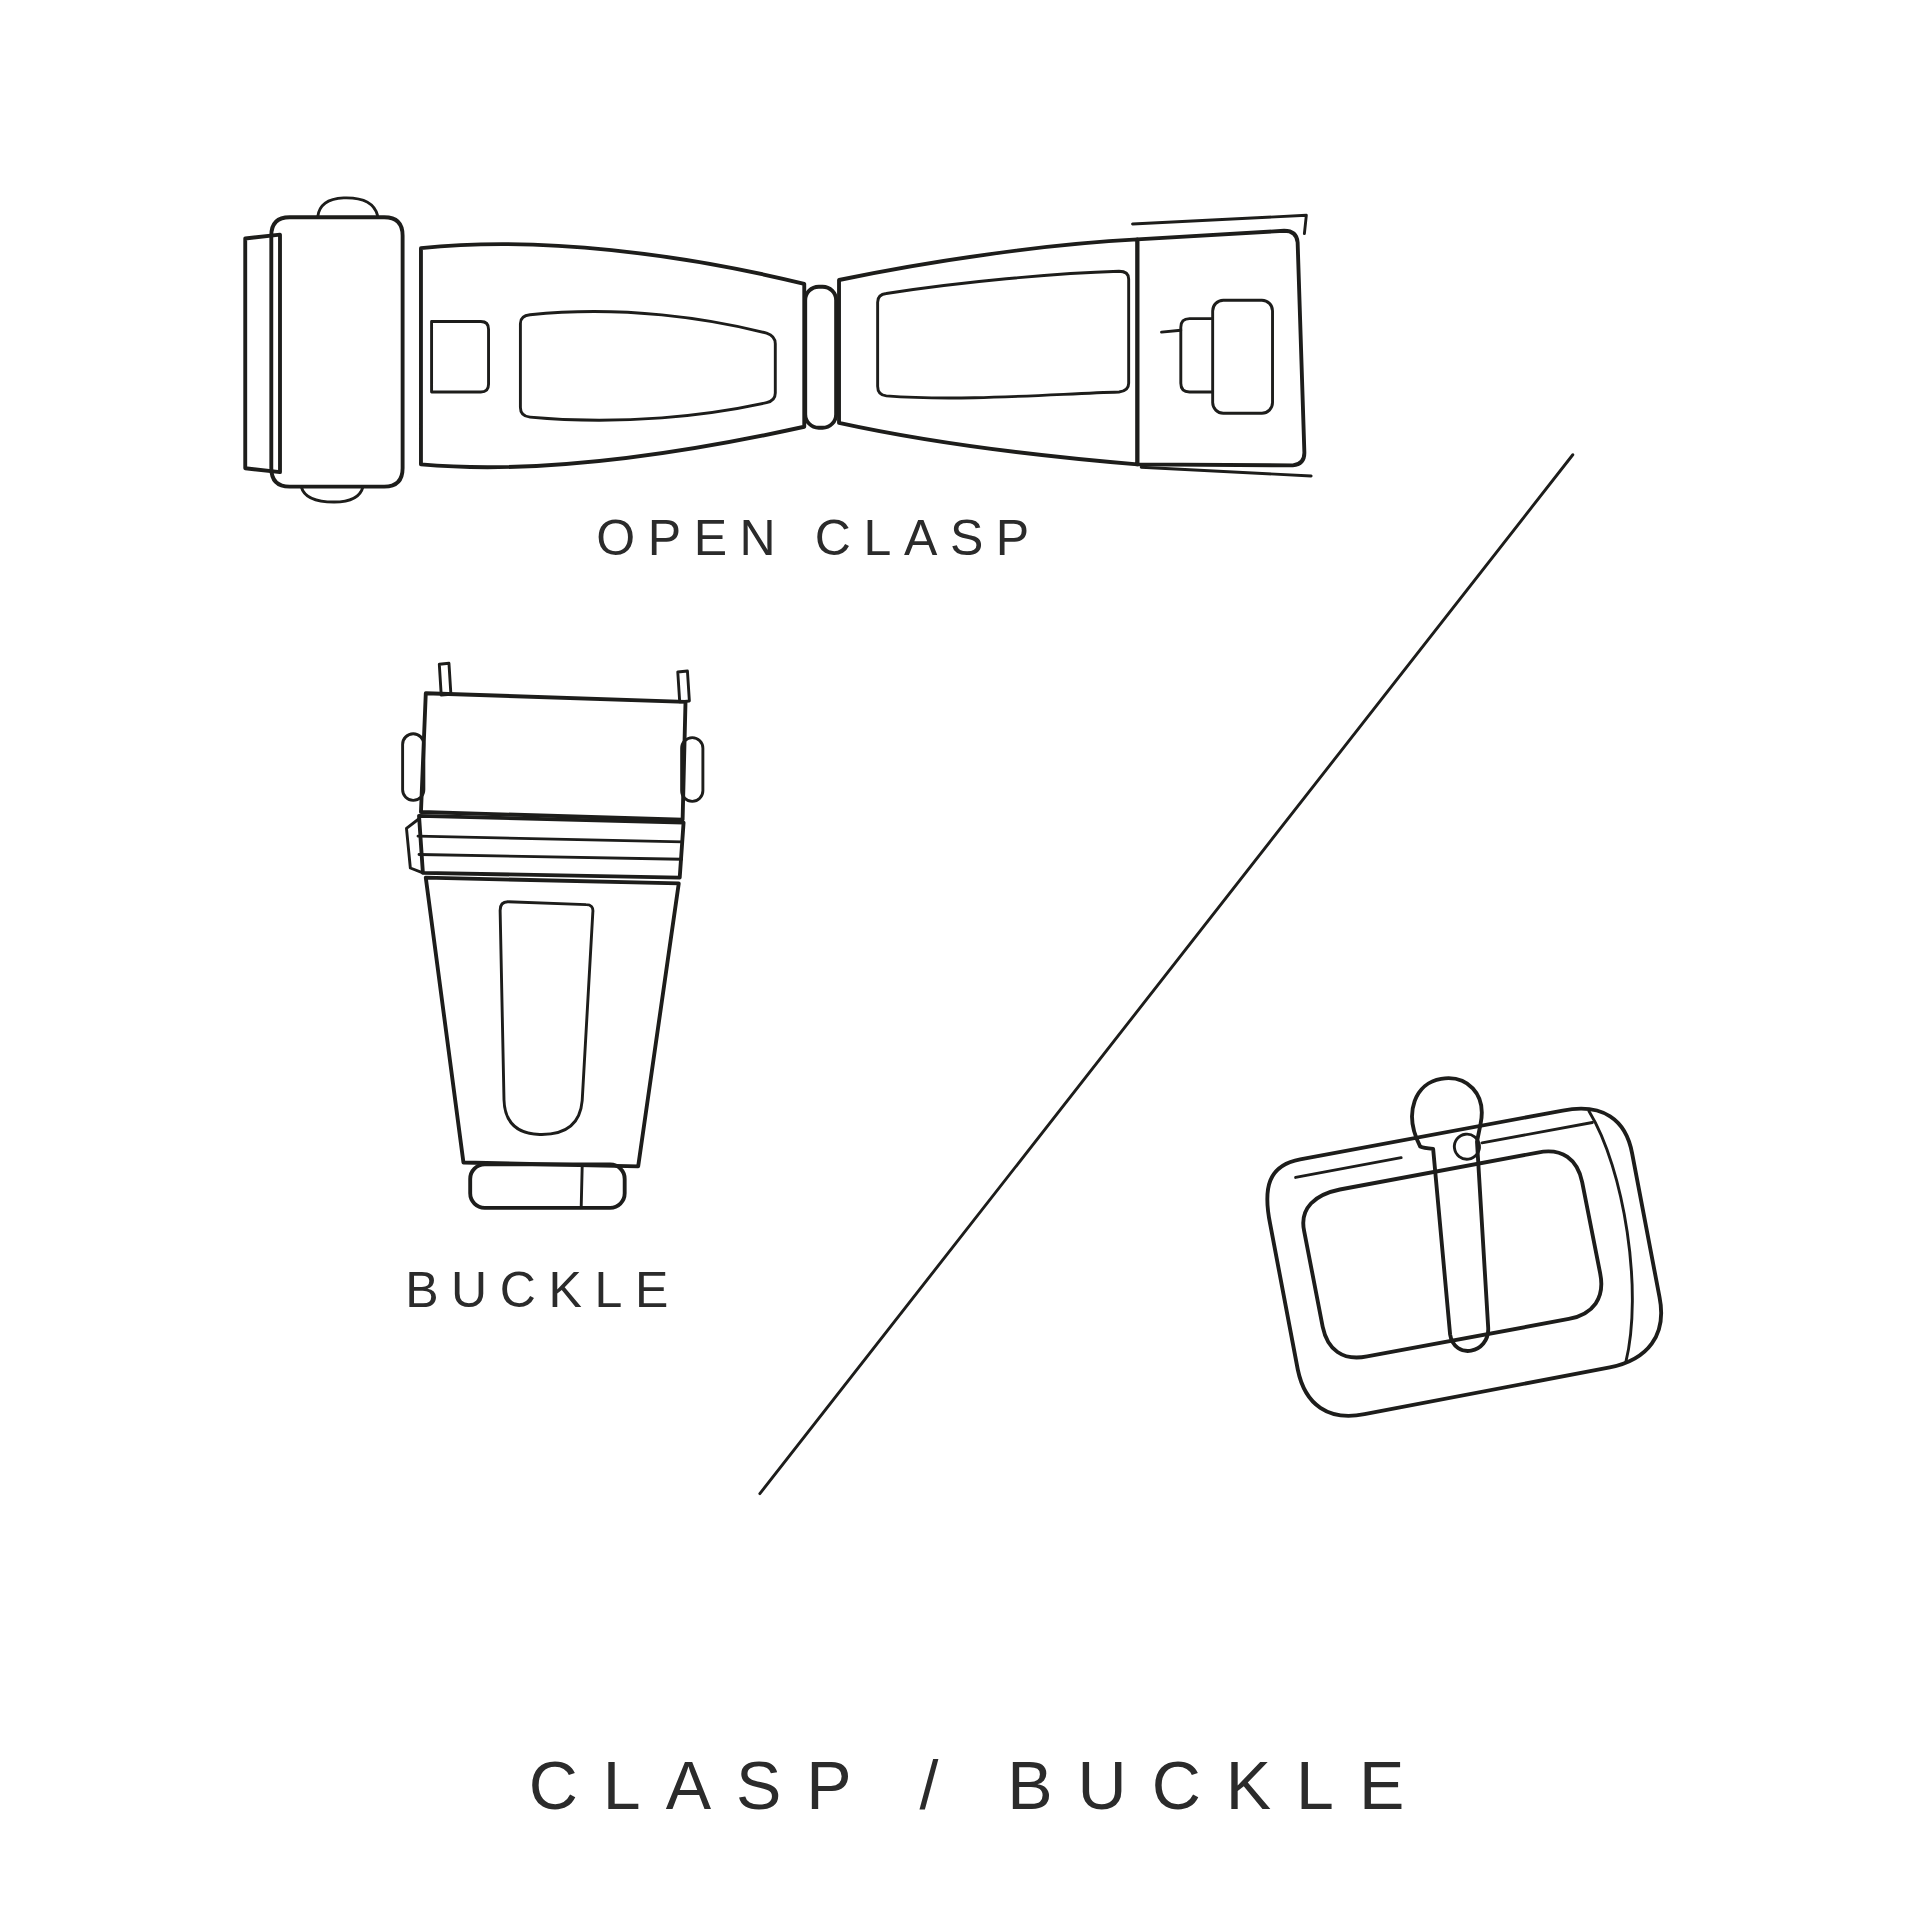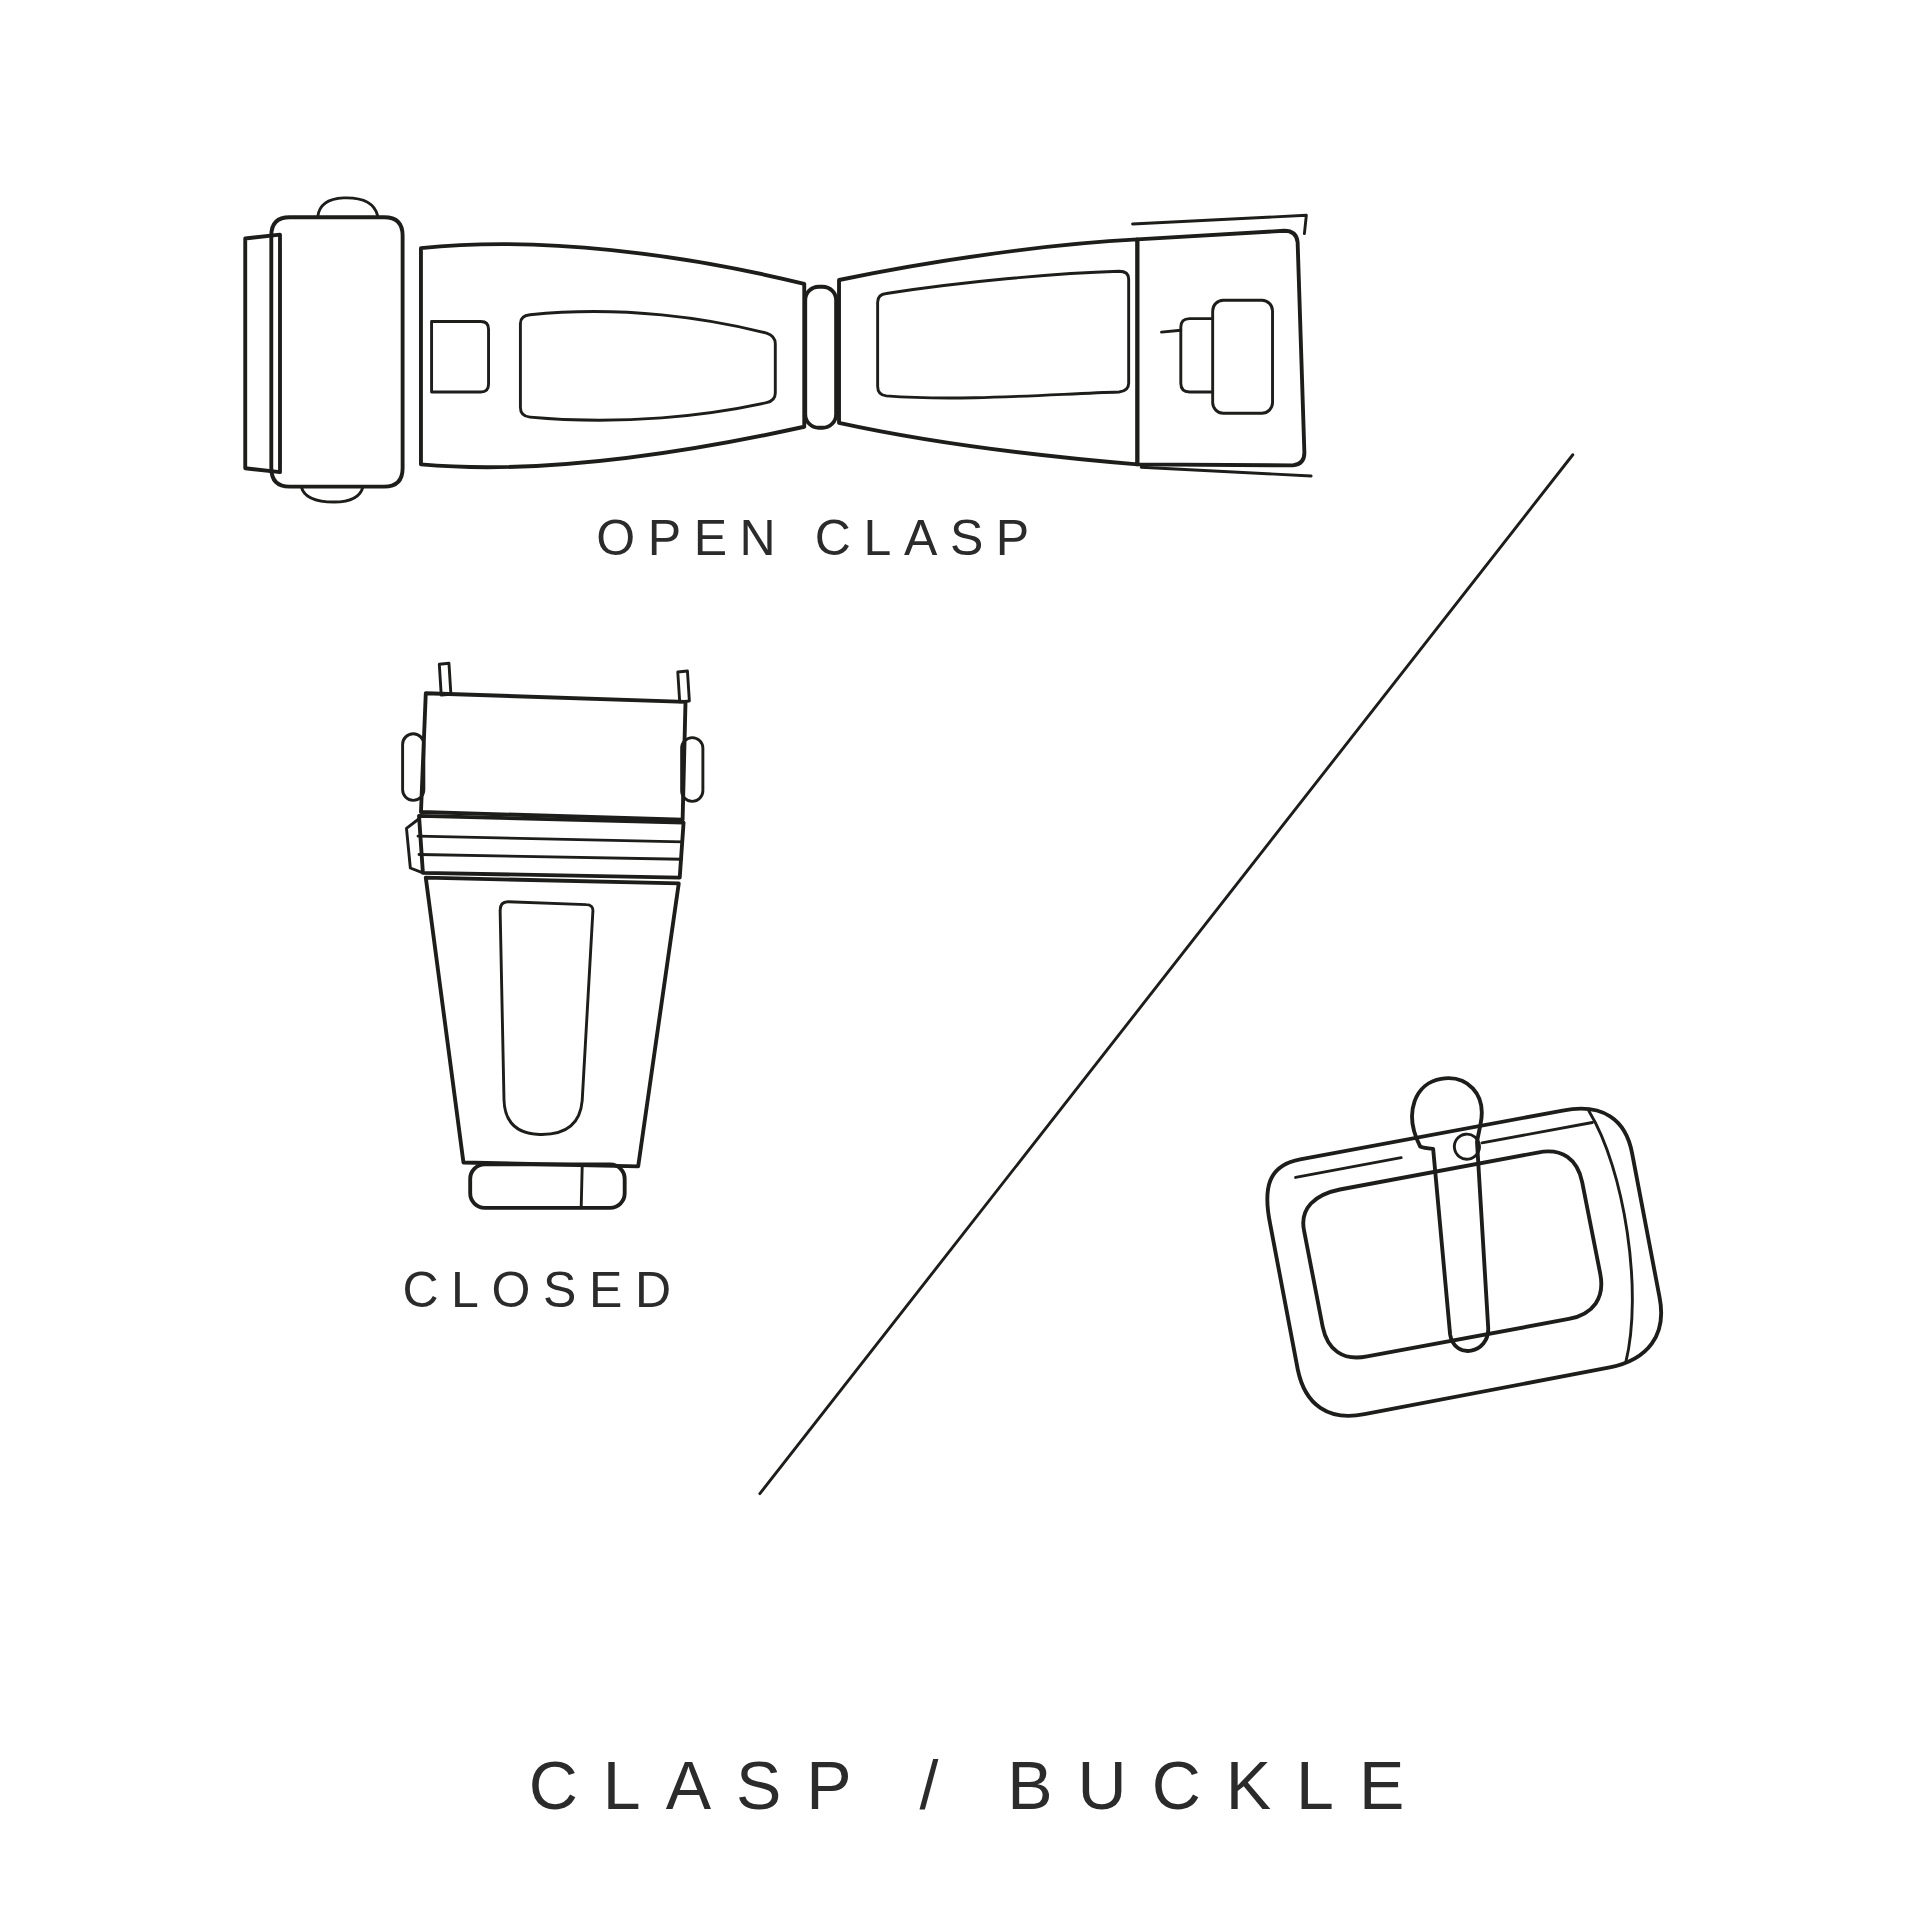--- a/index.html
+++ b/index.html
@@ -103,18 +103,18 @@
       <path d="M1397,1217 L1605,1204 C1631,1202 1645,1216 1647,1240 L1654,1336 C1656,1362 1642,1377 1616,1379 L1404,1392 C1378,1394 1364,1380 1362,1356 L1355,1255 C1353,1231 1371,1219 1397,1217 Z"></path>
       <path class="thin" d="M1353,1199 L1464,1192"></path>
       <path class="thin" d="M1549,1187 L1665,1180"></path>
       <circle class="thin" cx="1533" cy="1189" r="13"></circle>
       <path d="M1485,1183 C1471,1145 1489,1117 1515,1116 C1542,1115 1560,1137 1550,1167 L1544,1185 L1532,1378 C1530,1405 1493,1407 1492,1380 L1498,1187 C1493,1186 1488,1185 1485,1183 Z"></path>
     </g>
   </svg>
 
   <div class="label label-open">OPEN CLASP</div>
 
-  <div class="label label-closed">CLOSED</div>
+  <div class="label label-closed">BUCKLE</div>
 
   <div class="title">CLASP / BUCKLE</div>
 
 </div>
 
 
 </body></html>

